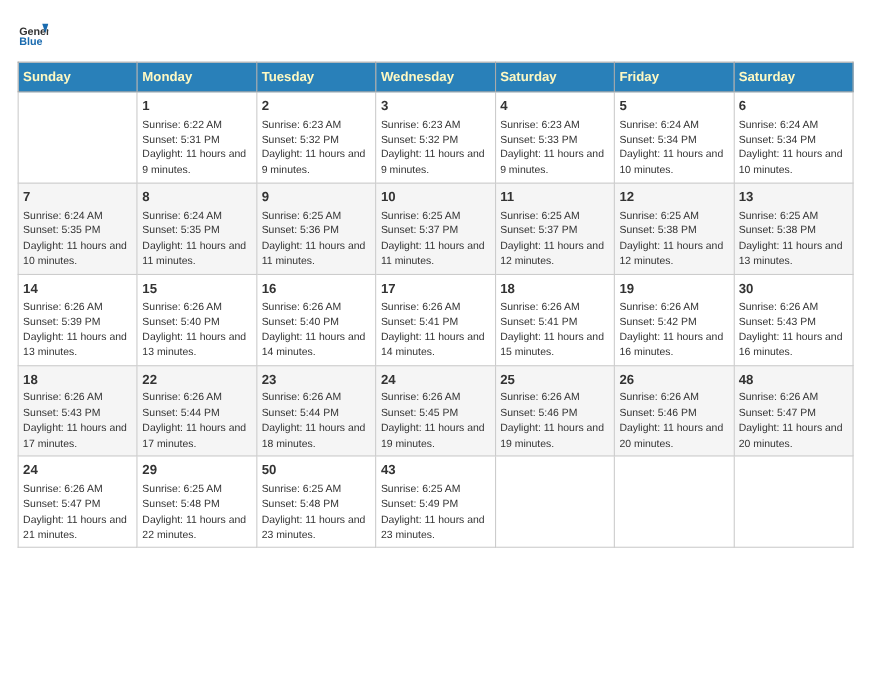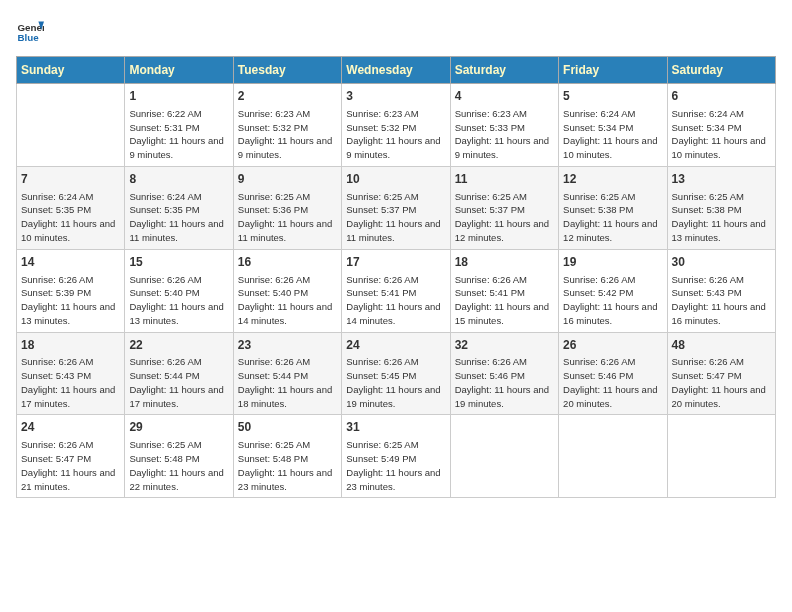--- a/index.html
+++ b/index.html
@@ -214,21 +214,21 @@
         </td>
         <td>
           <span class="day-num">23</span>
           <div class="cell-content">Sunrise: 6:26 AM<br>Sunset: 5:44 PM<br>Daylight: 11 hours and 18 minutes.</div>
         </td>
         <td>
           <span class="day-num">24</span>
           <div class="cell-content">Sunrise: 6:26 AM<br>Sunset: 5:45 PM<br>Daylight: 11 hours and 19 minutes.</div>
         </td>
         <td>
-          <span class="day-num">32</span>
+          <span class="day-num">25</span>
           <div class="cell-content">Sunrise: 6:26 AM<br>Sunset: 5:46 PM<br>Daylight: 11 hours and 19 minutes.</div>
         </td>
         <td>
           <span class="day-num">26</span>
           <div class="cell-content">Sunrise: 6:26 AM<br>Sunset: 5:46 PM<br>Daylight: 11 hours and 20 minutes.</div>
         </td>
         <td>
           <span class="day-num">48</span>
           <div class="cell-content">Sunrise: 6:26 AM<br>Sunset: 5:47 PM<br>Daylight: 11 hours and 20 minutes.</div>
         </td>
@@ -240,21 +240,21 @@
         </td>
         <td>
           <span class="day-num">29</span>
           <div class="cell-content">Sunrise: 6:25 AM<br>Sunset: 5:48 PM<br>Daylight: 11 hours and 22 minutes.</div>
         </td>
         <td>
           <span class="day-num">50</span>
           <div class="cell-content">Sunrise: 6:25 AM<br>Sunset: 5:48 PM<br>Daylight: 11 hours and 23 minutes.</div>
         </td>
         <td>
-          <span class="day-num">31</span>
+          <span class="day-num">43</span>
           <div class="cell-content">Sunrise: 6:25 AM<br>Sunset: 5:49 PM<br>Daylight: 11 hours and 23 minutes.</div>
         </td>
         <td></td>
         <td></td>
         <td></td>
       </tr>
     </tbody>
 </table>
 
 </body></html>

